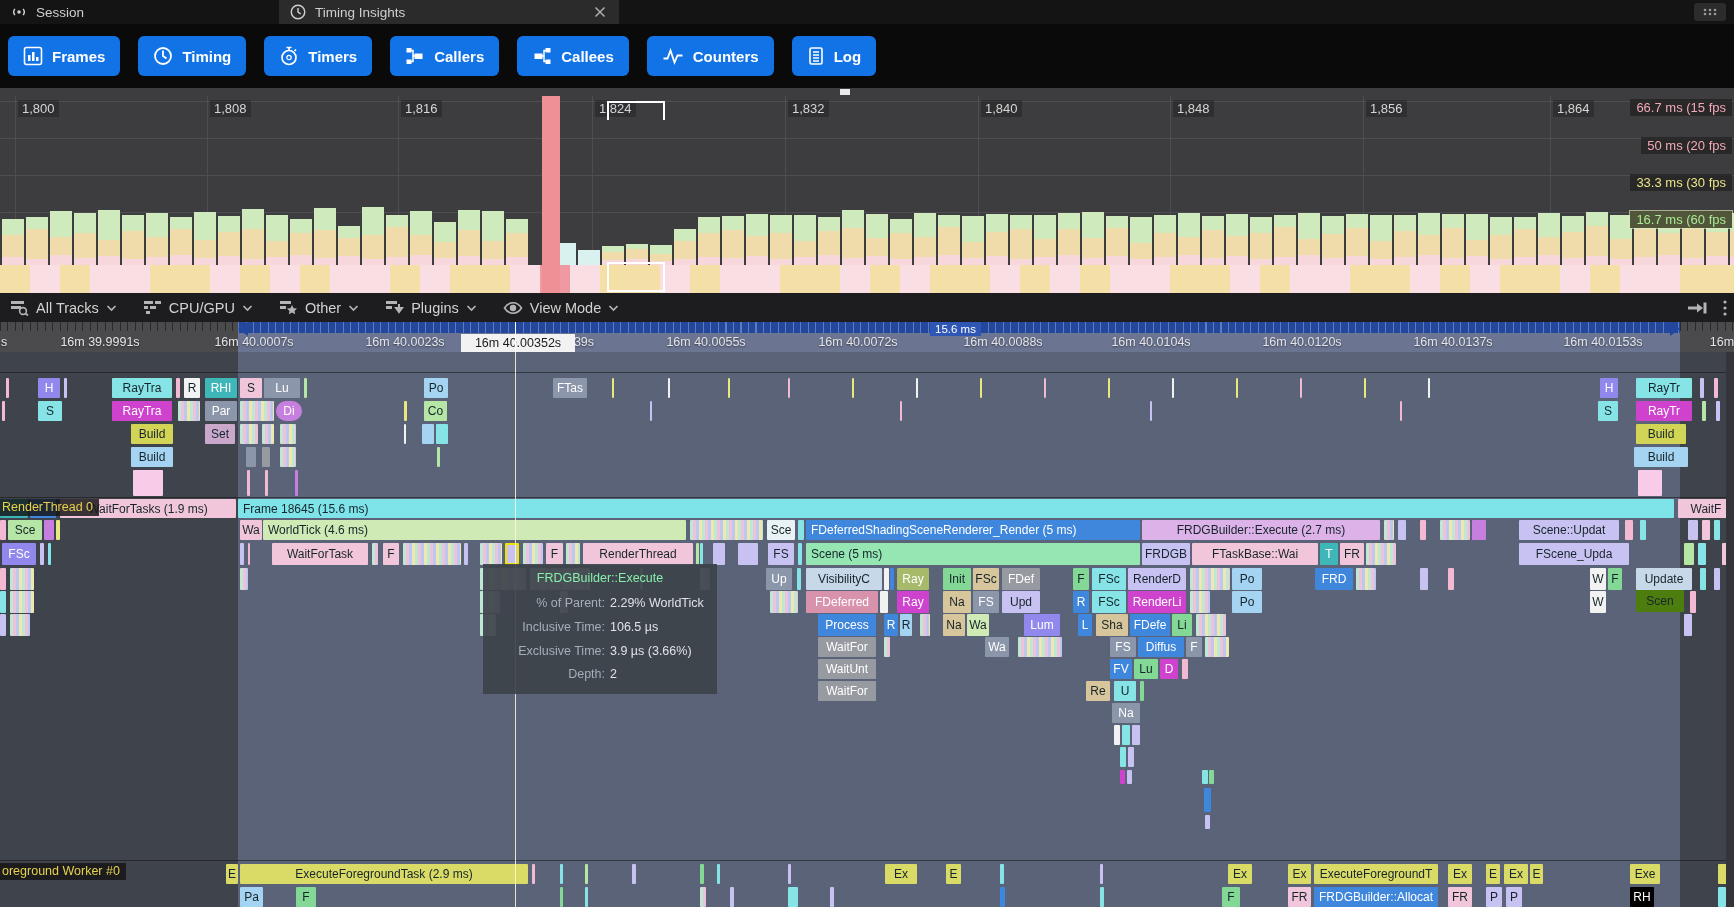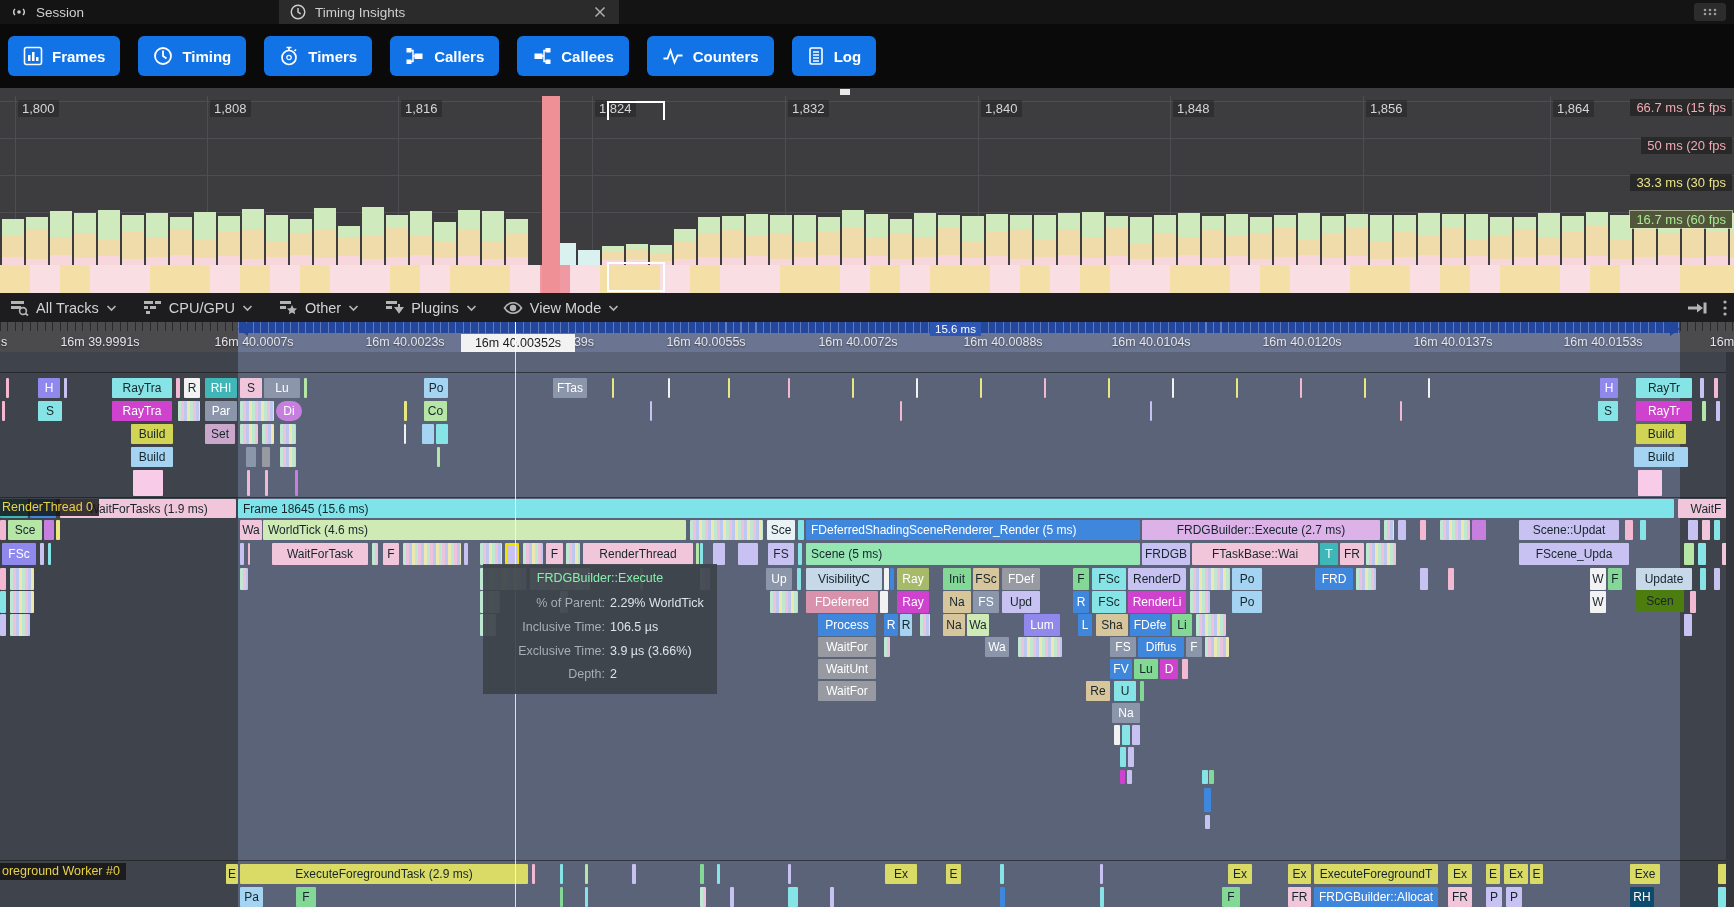--- a/index.html
+++ b/index.html
@@ -1021,21 +1021,21 @@
         <div class="seg" style="left: 788px; width: 10px; top: 535px; height: 20px; background: rgb(134, 228, 230);"></div>
         <div class="seg" style="left: 830px; width: 4px; top: 535px; height: 20px; background: rgb(200, 194, 242);"></div>
         <div class="seg" style="left: 1000px; width: 5px; top: 535px; height: 20px; background: rgb(63, 134, 221);"></div>
         <div class="seg" style="left: 1100px; width: 4px; top: 535px; height: 20px; background: rgb(134, 228, 230);"></div>
         <div class="seg" style="left: 1222px; width: 18px; top: 535px; height: 20px; background: rgb(130, 216, 148);">F</div>
         <div class="seg" style="left: 1288px; width: 23px; top: 535px; height: 20px; background: rgb(242, 198, 218);">FR</div>
         <div class="seg wt" style="left: 1314px; width: 124px; top: 535px; height: 20px; background: rgb(63, 134, 221);">FRDGBuilder::Allocat</div>
         <div class="seg" style="left: 1448px; width: 24px; top: 535px; height: 20px; background: rgb(242, 198, 218);">FR</div>
         <div class="seg" style="left: 1486px; width: 16px; top: 535px; height: 20px; background: rgb(200, 194, 242);">P</div>
         <div class="seg" style="left: 1506px; width: 16px; top: 535px; height: 20px; background: rgb(200, 194, 242);">P</div>
-        <div class="seg wt" style="left: 1630px; width: 24px; top: 535px; height: 20px; background: #0c4a6e;">RH</div>
+        <div class="seg wt" style="left: 1630px; width: 24px; top: 535px; height: 20px; background: #000000;">RH</div>
         <div class="seg" style="left: 1718px; width: 8px; top: 535px; height: 20px; background: rgb(134, 228, 230);"></div>
       </div>
     <div class="tchip" id="thread0" style="top: 147px;"><span>RenderThread 0</span></div>
     <div class="tchip" id="thread1" style="top: 511px;"><span>oreground Worker #0</span></div>
     <div class="mline" id="mline" style="left: 515px; top: 0px; bottom: 0px;"></div>
     <div class="tooltip" id="tooltip" style="left: 483px; top: 212px; width: 234px;">
       <div class="ttt">FRDGBuilder::Execute</div>
       <div id="ttrows">
           <div class="ttrow">
             <span class="ttl">% of Parent:</span>

